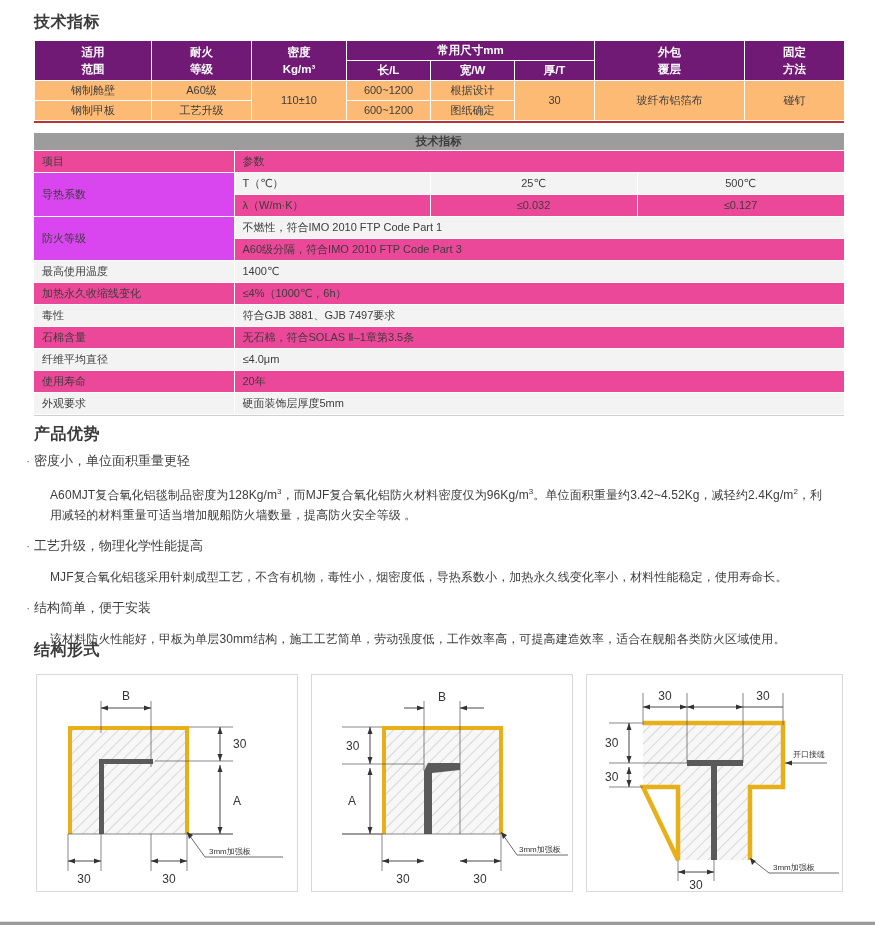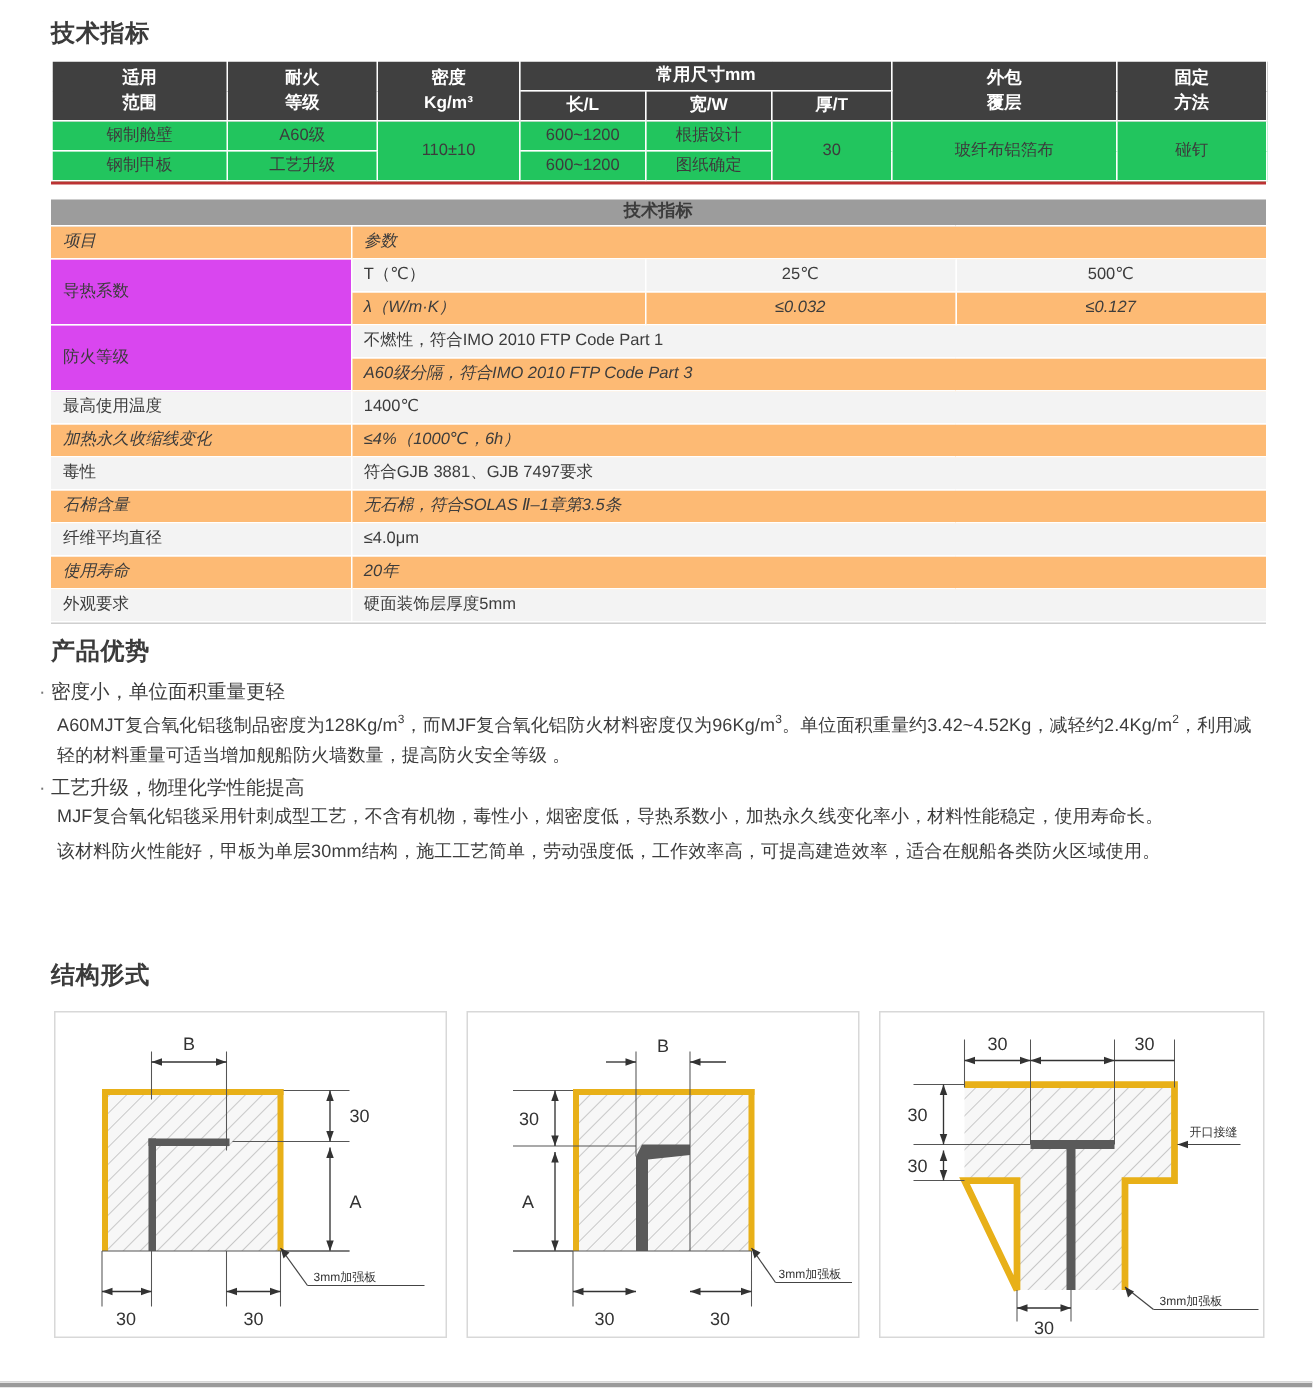--- a/index.html
+++ b/index.html
@@ -27,31 +27,31 @@
     table-layout: fixed;
     font-size: 11px;
   }
   .tbl td, .tbl th {
     border: 1px solid #ffffff;
     text-align: center;
     vertical-align: middle;
     padding: 0;
   }
   .hdr {
-    background: #404040;
+    background: #701a75;
     color: #ffffff;
     font-weight: bold;
     font-size: 11.5px;
     height: 19px;
     line-height: 19px;
   }
   .hdr-2 { height: 38px; }
   .hdr .two-line { line-height: 17px; }
   .body-cell {
-    background: #22c55e;
+    background: #fdba74;
     color: #3c3c3c;
     height: 19px;
     line-height: 19px;
     font-size: 11px;
   }
   .body-cell.tall { height: 38px; }
   .redline {
     height: 2px;
     background: #b33;
     width: 810px;
@@ -79,41 +79,41 @@
     color: #ffffff;
     font-weight: bold;
     text-align: center !important;
     font-size: 11.5px;
     height: 17px !important;
     line-height: 17px !important;
     padding-left: 0 !important;
   }
   .g-light { background: #F3F3F3; }
   .g-dark  { background: #d946ef; }
-  .g-mid   { background: #fdba74; font-style: italic; }
+  .g-mid   { background: #ec4899; }
   .ctr { text-align: center !important; padding-left: 0 !important; }
   .bottomrule { width: 810px; height: 1px; background: #cfcfcf; }
 
   
   .adv-head {
     font-size: 13px;
     color: #3c3c3c;
     margin: 0;
     line-height: 18px;
   }
   .adv-head .dot {
     display: inline-block;
     width: 8px;
     color: #777;
   }
   .adv-body {
     font-size: 12px;
     color: #3c3c3c;
     line-height: 20px;
-    margin: 0;
+    margin: 12px;
     padding-left: 12px;
     letter-spacing: 0.1px;
   }
   sup { font-size: 8px; vertical-align: super; }
 
   
   .diagrams { display: flex; gap: 13px; }
   .diagram-box {
     border: 1px solid #d8d8d8;
     background: #ffffff;
@@ -292,20 +292,23 @@
     </div>
 
     <div style="margin-bottom:3px;">
       <div class="adv-head">
         <span class="dot">·</span><span>工艺升级，物理化学性能提高</span>
       </div>
       <div class="adv-body">MJF复合氧化铝毯采用针刺成型工艺，不含有机物，毒性小，烟密度低，导热系数小，加热永久线变化率小，材料性能稳定，使用寿命长。</div>
     </div>
 
     <div>
+      <div class="adv-head">
+        <span class="dot">·</span><span>结构简单，便于安装</span>
+      </div>
       <div class="adv-body">该材料防火性能好，甲板为单层30mm结构，施工工艺简单，劳动强度低，工作效率高，可提高建造效率，适合在舰船各类防火区域使用。</div>
     </div>
   </div>
 
   <div style="position:absolute;left:34px;top:640px;" class="section-title">结构形式</div>
 
   <div class="diagrams" style="position:absolute;left:36px;top:674px;">
 
     <div class="diagram-box">
       <svg width="262" height="218" viewBox="0 0 262 218">

